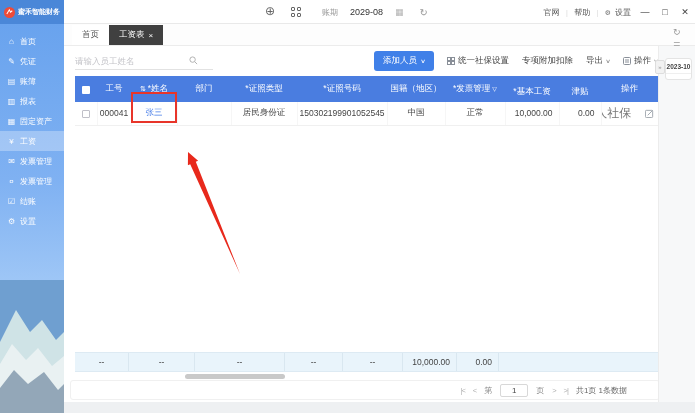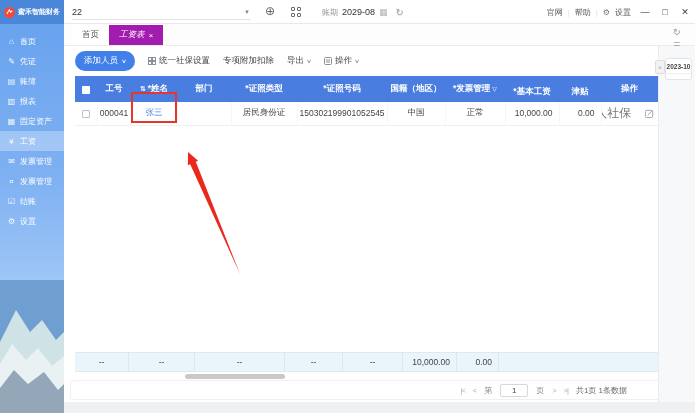--- a/index.html
+++ b/index.html
@@ -10,60 +10,60 @@
   }
   
   .topbar{position:absolute;left:0;top:0;width:695px;height:24px;background:#fff;border-bottom:1px solid #e9e9e9;z-index:5;}
   .logo{position:absolute;left:0;top:0;width:64px;height:24px;background:#4a87d8;display:flex;align-items:center;gap:3px;padding-left:4px;}
   .logo-text{color:#fff;font-size:7px;font-weight:bold;white-space:nowrap;}
   .company-select{position:absolute;left:72px;top:4px;width:178px;height:16px;border-bottom:1px solid #e2e2e2;display:flex;align-items:center;justify-content:space-between;font-size:9px;color:#333;cursor:pointer;}
   .caret{font-size:6px;color:#888;}
   .tb-icon{position:absolute;top:5px;font-size:12px;color:#666;line-height:13px;cursor:pointer;}
   .grid-icon{position:absolute;left:291px;top:7px;width:11px;height:11px;display:grid;grid-template-columns:4px 4px;grid-template-rows:4px 4px;gap:2px;cursor:pointer;}
   .grid-icon i{border:1px solid #666;border-radius:1px;}
-  .period{position:absolute;left:322px;top:0;height:24px;display:flex;align-items:center;gap:4px;}
+  .period{position:absolute;left:322px;top:0;height:24px;display:flex;align-items:center;gap:12px;}
   .period-label{font-size:8px;color:#999;}
   .period-value{font-size:9px;color:#333;}
   .cal-icon{font-size:9px;color:#b5b5b5;}
   .refresh-top{font-size:10px;color:#999;margin-left:4px;cursor:pointer;}
-  .top-links{position:absolute;right:64px;top:0;height:24px;display:flex;align-items:center;gap:5px;font-size:8px;color:#555;}
+  .top-links{position:absolute;right:64px;top:0;height:24px;display:flex;align-items:center;gap:5px;font-size:8px;color:#555;font-family:Liberation Mono, monospace;}
   .top-links .sep{color:#ddd;}
   .gear-sm{font-size:8px;color:#777;}
   .win-controls{position:absolute;right:0;top:0;height:24px;display:flex;}
   .win-btn{width:20px;height:24px;display:flex;align-items:center;justify-content:center;font-size:9px;color:#444;cursor:pointer;}
   
   .sidebar{position:absolute;left:0;top:24px;width:64px;height:389px;background:linear-gradient(180deg,#69a3ee 0%,#7fb1f2 40%,#a5cbf7 72%);overflow:hidden;z-index:4;}
   .side-list{padding-top:7px;}
   .side-item{height:20px;display:flex;align-items:center;gap:4px;padding-left:7px;color:#fff;font-size:8px;cursor:pointer;white-space:nowrap;}
   .side-item.active{background:rgba(255,255,255,.3);}
   .side-icon{font-size:8px;width:9px;text-align:center;opacity:.95;}
   .mountains{position:absolute;left:0;bottom:0;width:64px;height:133px;}
   
   .main{position:absolute;left:64px;top:24px;width:631px;height:389px;background:#fff;}
   .tabbar{position:absolute;left:0;top:0;width:631px;height:22px;background:#fdfdfd;border-bottom:1px solid #ececec;display:flex;align-items:flex-end;padding-left:8px;}
   .tab{height:20px;padding:0 10px;display:flex;align-items:center;gap:4px;font-size:8.5px;color:#555;cursor:pointer;background:#fff;}
-  .tab.active{background:#a21caf;color:#fff;font-style:italic;}
+  .tab.active{background:#404040;color:#fff;}
   .tab .x{font-size:8px;}
   .corner-refresh{position:absolute;left:609px;top:3px;font-size:9px;color:#999;cursor:pointer;}
   .corner-menu{position:absolute;left:609px;top:17px;font-size:8px;color:#999;cursor:pointer;}
   
   .toolbar{position:absolute;left:11px;top:26px;width:583px;height:22px;display:flex;justify-content:space-between;align-items:center;}
   .search-box{width:138px;height:18px;border-bottom:1px solid #e2e2e2;display:flex;align-items:center;gap:2px;}
   .search-box input{border:none;outline:none;width:112px;font-size:8.5px;color:#555;font-family:inherit;background:transparent;}
   .search-box input::placeholder{color:#c3c3c8;}
   .btn-row{display:flex;align-items:center;gap:13px;}
-  .add-btn{background:#4080e8;color:#fff;border:none;border-radius:10px;padding:4px 9px;font-size:8.5px;display:flex;align-items:center;gap:4px;cursor:pointer;font-family:inherit;}
+  .add-btn{background:#4080e8;color:#fff;border:none;border-radius:3px;padding:4px 9px;font-size:8.5px;display:flex;align-items:center;gap:4px;cursor:pointer;font-family:inherit;}
   .txt-btn{display:flex;align-items:center;gap:3px;font-size:8.5px;color:#444;cursor:pointer;background:none;border:none;font-family:inherit;}
   .chev{font-size:5.5px;color:#888;transform:scaleX(1.4);}
   .add-btn .chev{color:#fff;}
   .mini-ic{color:#8a9099;display:flex;}
   
   .table-area{position:absolute;left:11px;top:52px;width:583px;}
   table{border-collapse:collapse;table-layout:fixed;width:583px;}
-  th{background:#4a7de0;color:#fff;font-size:8.5px;font-weight:bold;height:26px;text-align:center;vertical-align:middle;padding:0;white-space:nowrap;overflow:hidden;}
+  th{background:#4a7de0;color:#fff;font-size:8.5px;font-weight:normal;height:26px;text-align:center;vertical-align:middle;padding:0;white-space:nowrap;overflow:hidden;}
   th.low{vertical-align:bottom;padding-bottom:4px;}
   td{height:23px;font-size:8.5px;color:#444;text-align:center;border-bottom:1px solid #f0f0f0;border-right:1px solid #f6f6f6;white-space:nowrap;overflow:hidden;padding:0 2px;}
   td.num,th.num{text-align:right;padding-right:6px;}
   td:last-child{border-right:none;}
   .cb{display:inline-block;width:8px;height:8px;border-radius:1px;vertical-align:middle;cursor:pointer;}
   .cb-head{background:#fff;}
   .cb-row{background:#fff;border:1px solid #c0c0c8;}
   .name-link{color:#4a7fe8;cursor:pointer;}
   .op-cell{display:flex;align-items:center;justify-content:center;gap:14px;color:#777;font-size:12px;}
   .op-link{cursor:pointer;}
@@ -100,24 +100,20 @@
 <body>
 
 <div class="topbar">
   <div class="logo">
     <svg width="11" height="11" viewBox="0 0 12 12">
         <circle cx="6" cy="6" r="6" fill="#ee4b38"></circle>
         <path d="M3.1 7.6 L5.8 3.1 L7.1 5.7 L9 4.1" stroke="#fff" stroke-width="1.1" fill="none"></path>
       </svg>
     <span class="logo-text">蜜禾智能财务</span>
   </div>
-  <div class="company-select">
-    <span>22</span>
-    <span class="caret">▼</span>
-  </div>
   <span class="tb-icon" style="left:265px;">⊕</span>
   <span class="grid-icon">
       <i></i>
       <i></i>
       <i></i>
       <i></i>
     </span>
   <div class="period">
     <span class="period-label">账期</span>
     <span class="period-value">2029-08</span>
@@ -198,20 +194,27 @@
       </div>
     <div class="tab active">
       <span>工资表</span>
       <span class="x">×</span>
     </div>
   </div>
   <span class="corner-refresh">↻</span>
   <span class="corner-menu">☰</span>
 
   <div class="toolbar">
+    <div class="search-box">
+      <input type="text" placeholder="请输入员工姓名" style="">
+      <svg width="9" height="9" viewBox="0 0 10 10">
+          <circle cx="4" cy="4" r="3" fill="none" stroke="#aaa" stroke-width="1"></circle>
+          <line x1="6.4" y1="6.4" x2="9" y2="9" stroke="#aaa" stroke-width="1"></line>
+        </svg>
+    </div>
     <div class="btn-row">
       <button class="add-btn">
         <span>添加人员</span>
         <span class="chev">∨</span>
       </button>
       <button class="txt-btn">
         <span class="mini-ic">
             <svg width="8" height="8" viewBox="0 0 8 8">
               <rect x="0.5" y="0.5" width="3" height="3" fill="none" stroke="#8a9099"></rect>
               <rect x="4.5" y="0.5" width="3" height="3" fill="none" stroke="#8a9099"></rect>

